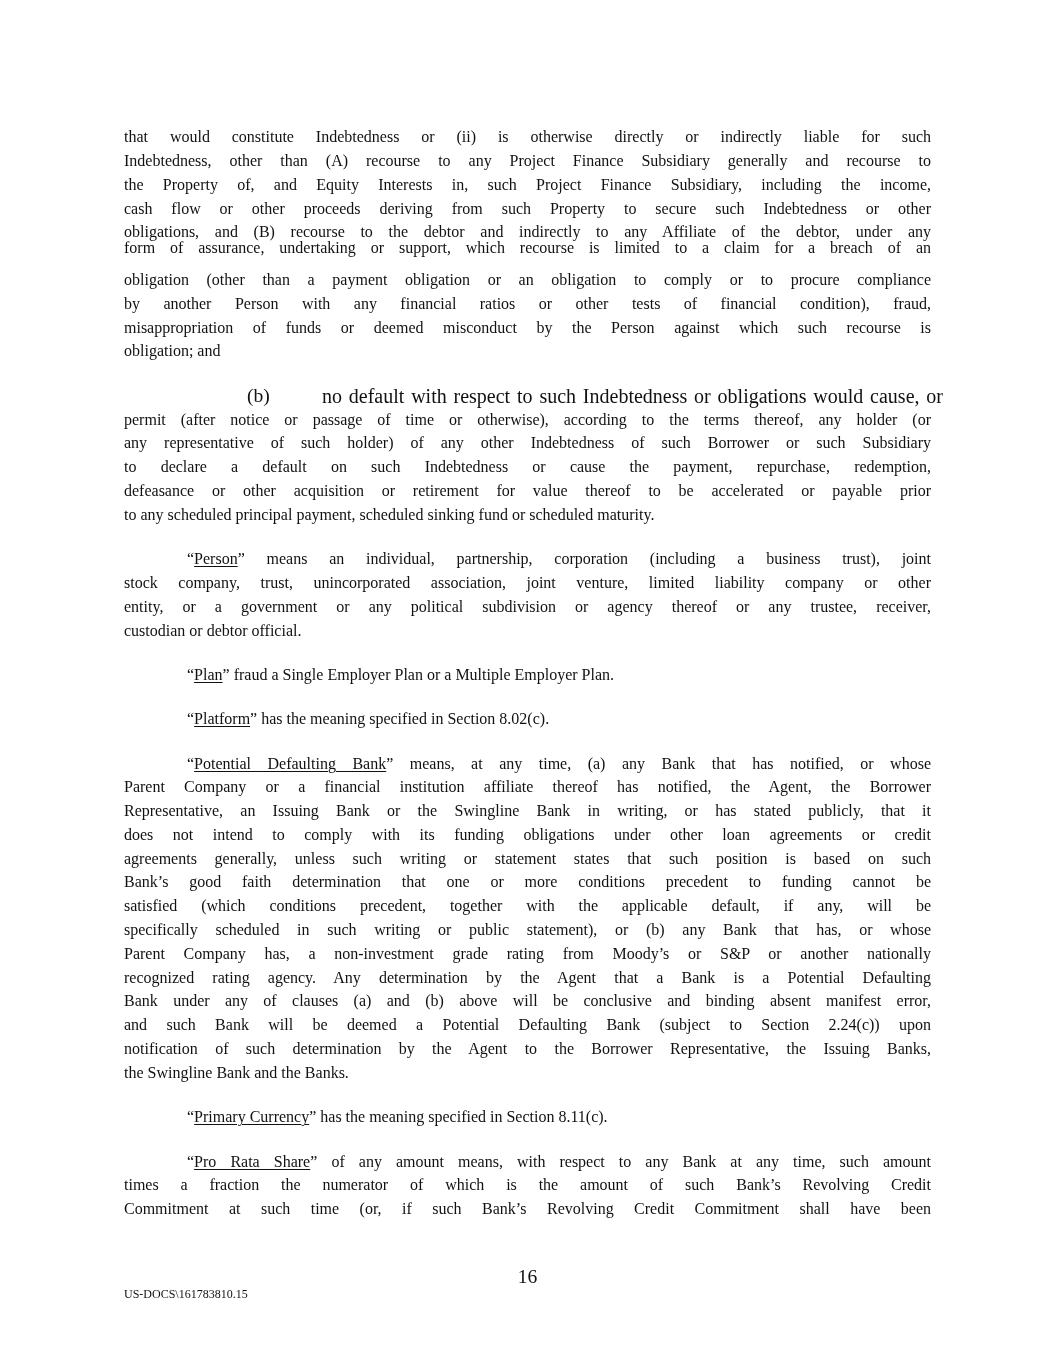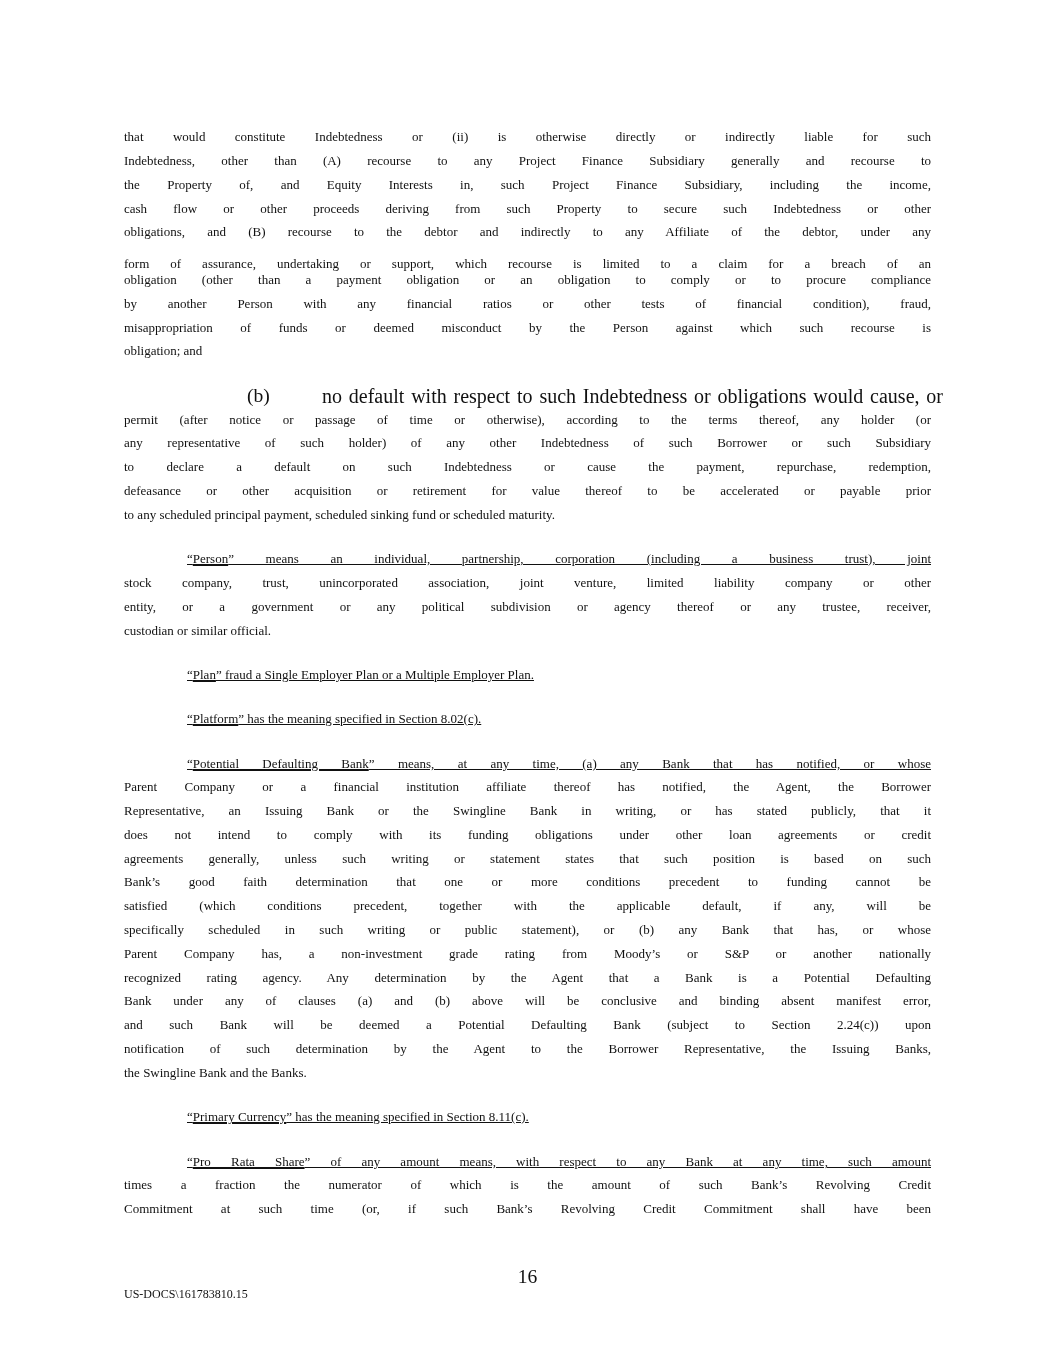--- a/index.html
+++ b/index.html
@@ -1,64 +1,64 @@
 <!DOCTYPE html>
 <html><head>
   <meta charset="utf-8">
   <style>
     html, body { margin: 0; padding: 0; background: #ffffff; }
     body { width: 1055px; height: 1365px; position: relative; overflow: hidden;
            font-family: "Liberation Serif", "DejaVu Serif", serif; color: #111111; }
     .page { position: absolute; left: 0; top: 0; width: 1055px; height: 1365px; }
-    .line { position: absolute; left: 124px; width: 807px; font-size: 13px; line-height: 24px;
+    .line { position: absolute; left: 124px; width: 807px; font-size: 16px; line-height: 24px;
             white-space: nowrap; text-align: justify; text-align-last: justify; height: 24px; }
     .line.last { text-align-last: left; }
-    .line.indent { left: 187px; width: 744px; text-decoration: underline; }
+    .line.indent { left: 187px; width: 744px; }
     .u { text-decoration: underline; text-underline-offset: 2px; text-decoration-thickness: 1px; }
     .clause-label { position: absolute; left: 247px; font-size: 19.6px; line-height: 24px; }
     .clause-first { position: absolute; left: 322px; width: 621px; font-size: 20px; line-height: 24px;
                     white-space: nowrap; text-align: justify; text-align-last: justify; }
     .page-number { position: absolute; left: 0; width: 1055px; top: 1265px; text-align: center;
                    font-size: 19.6px; line-height: 24px; }
     .doc-id { position: absolute; left: 124px; top: 1287px; font-size: 12px; line-height: 14px;
               font-family: "Liberation Serif", "DejaVu Serif", serif; }
   </style>
 </head>
 <body>
 
 <div class="page">
 
   <div>
     <div class="line" style="top:125px">that would constitute Indebtedness or (ii) is otherwise directly or indirectly liable for such</div>
     <div class="line" style="top:149px">Indebtedness, other than (A) recourse to any Project Finance Subsidiary generally and recourse to</div>
     <div class="line" style="top:173px">the Property of, and Equity Interests in, such Project Finance Subsidiary, including the income,</div>
     <div class="line" style="top:197px">cash flow or other proceeds deriving from such Property to secure such Indebtedness or other</div>
     <div class="line" style="top:220px">obligations, and (B) recourse to the debtor and indirectly to any Affiliate of the debtor, under any</div>
-    <div class="line" style="top:252px">form of assurance, undertaking or support, which recourse is limited to a claim for a breach of an</div>
+    <div class="line" style="top:236px">form of assurance, undertaking or support, which recourse is limited to a claim for a breach of an</div>
     <div class="line" style="top:268px">obligation (other than a payment obligation or an obligation to comply or to procure compliance</div>
     <div class="line" style="top:292px">by another Person with any financial ratios or other tests of financial condition), fraud,</div>
     <div class="line" style="top:316px">misappropriation of funds or deemed misconduct by the Person against which such recourse is</div>
     <div class="line last" style="top:339px">obligation; and</div>
   </div>
 
   <div>
     <span class="clause-label" style="top:384px">(b)</span>
     <div class="clause-first" style="top:384px">no default with respect to such Indebtedness or obligations would cause, or</div>
     <div class="line" style="top:408px">permit (after notice or passage of time or otherwise), according to the terms thereof, any holder (or</div>
     <div class="line" style="top:431px">any representative of such holder) of any other Indebtedness of such Borrower or such Subsidiary</div>
     <div class="line" style="top:455px">to declare a default on such Indebtedness or cause the payment, repurchase, redemption,</div>
     <div class="line" style="top:479px">defeasance or other acquisition or retirement for value thereof to be accelerated or payable prior</div>
     <div class="line last" style="top:503px">to any scheduled principal payment, scheduled sinking fund or scheduled maturity.</div>
   </div>
 
   <div>
     <div class="line indent" style="top:547px"><span>“</span><span class="u">Person</span><span>” means an individual, partnership, corporation (including a business trust), joint</span></div>
     <div class="line" style="top:571px">stock company, trust, unincorporated association, joint venture, limited liability company or other</div>
     <div class="line" style="top:595px">entity, or a government or any political subdivision or agency thereof or any trustee, receiver,</div>
-    <div class="line last" style="top:619px">custodian or similar official.</div>
+    <div class="line last" style="top:619px">custodian or debtor official.</div>
   </div>
 
   <div>
     <div class="line indent last" style="top:663px"><span>“</span><span class="u">Plan</span><span>” fraud a Single Employer Plan or a Multiple Employer Plan.</span></div>
   </div>
 
   <div>
     <div class="line indent last" style="top:707px"><span>“</span><span class="u">Platform</span><span>” has the meaning specified in Section 8.02(c).</span></div>
   </div>
 

